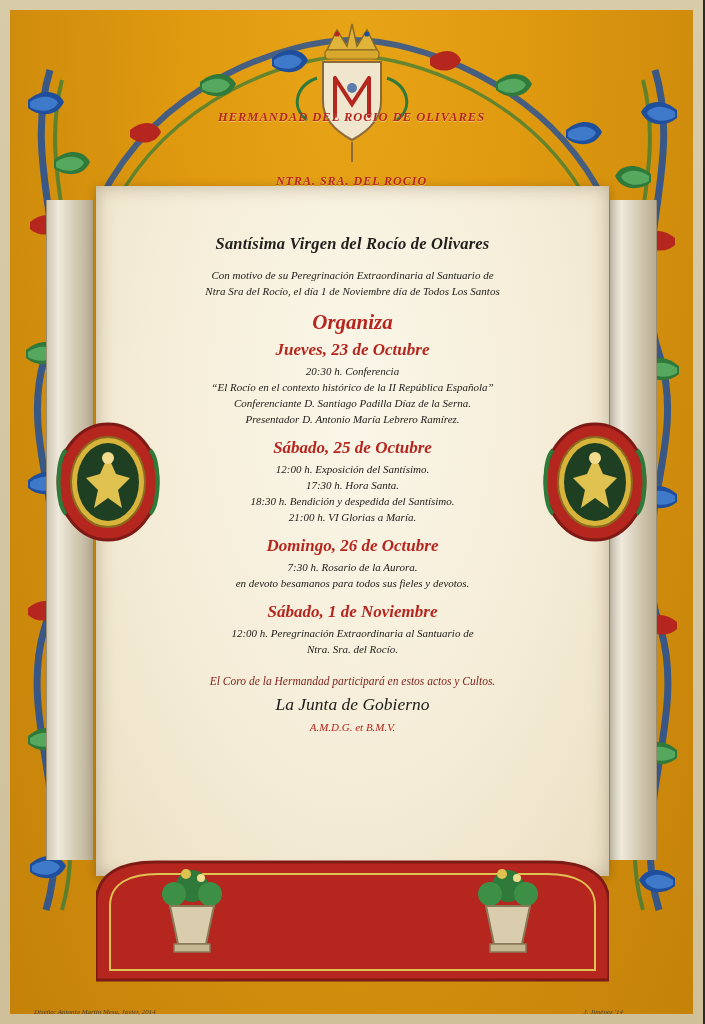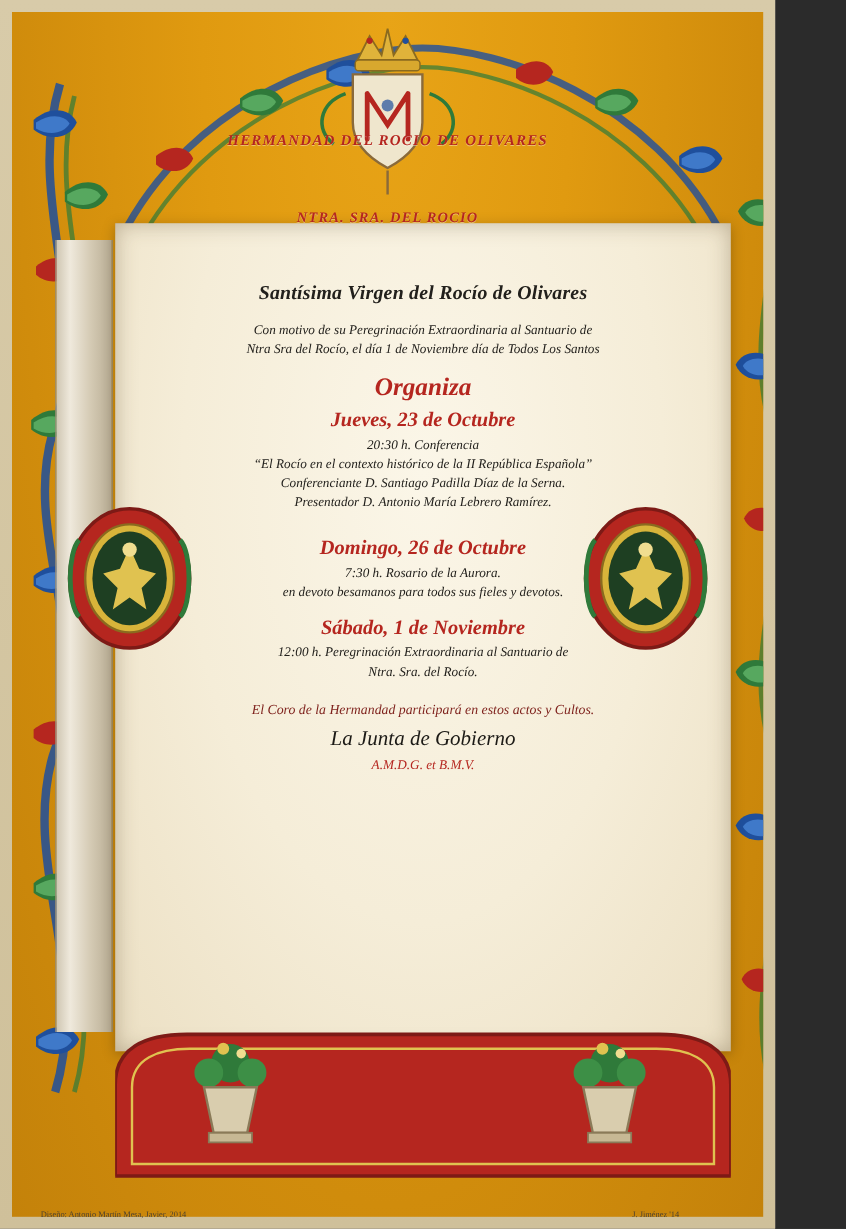--- a/index.html
+++ b/index.html
@@ -5,21 +5,21 @@
   html, body {
     margin: 0;
     padding: 0;
     background: #2b2b2b;
   }
   body {
     font-family: "Liberation Serif", serif;
   }
   .poster {
     position: relative;
-    width: 646px;
+    width: 703px;
     height: 1024px;
     overflow: hidden;
     background: #e9dcc0;
   }
 
   
   .frame-outer {
     position: absolute;
     inset: 0;
     background:
@@ -147,20 +147,21 @@
     left: 96px;
     right: 96px;
     bottom: 28px;
     height: 136px;
   }
 
   
   .sig {
     position: absolute;
     bottom: 8px;
+    font-style: italic;
     font-size: 7px;
     color: #4a3f2e;
     white-space: nowrap;
   }
   .sig-left { left: 34px; }
   .sig-right { right: 80px; }
 
   
   .column {
     position: absolute;
@@ -346,20 +347,27 @@
     <div>
       <p class="line red">Jueves, 23 de Octubre</p>
       <p class="line body-line">20:30 h. Conferencia</p>
       <p class="line body-line">“El Rocío en el contexto histórico de la II República Española”</p>
       <p class="line body-line">Conferenciante D. Santiago Padilla Díaz de la Serna.</p>
       <p class="line body-line">Presentador D. Antonio María Lebrero Ramírez.</p>
     </div>
 
     <div class="spacer"></div>
 
+    <div>
+      <p class="line red">Sábado, 25 de Octubre</p>
+      <p class="line body-line">12:00 h. Exposición del Santísimo.</p>
+      <p class="line body-line">17:30 h. Hora Santa.</p>
+      <p class="line body-line">18:30 h. Bendición y despedida del Santísimo.</p>
+      <p class="line body-line">21:00 h. VI Glorias a María.</p>
+    </div>
 
     <div class="spacer"></div>
 
     <div>
       <p class="line red">Domingo, 26 de Octubre</p>
       <p class="line body-line">7:30 h. Rosario de la Aurora.</p>
       <p class="line body-line">en devoto besamanos para todos sus fieles y devotos.</p>
     </div>
 
     <div class="spacer"></div>

